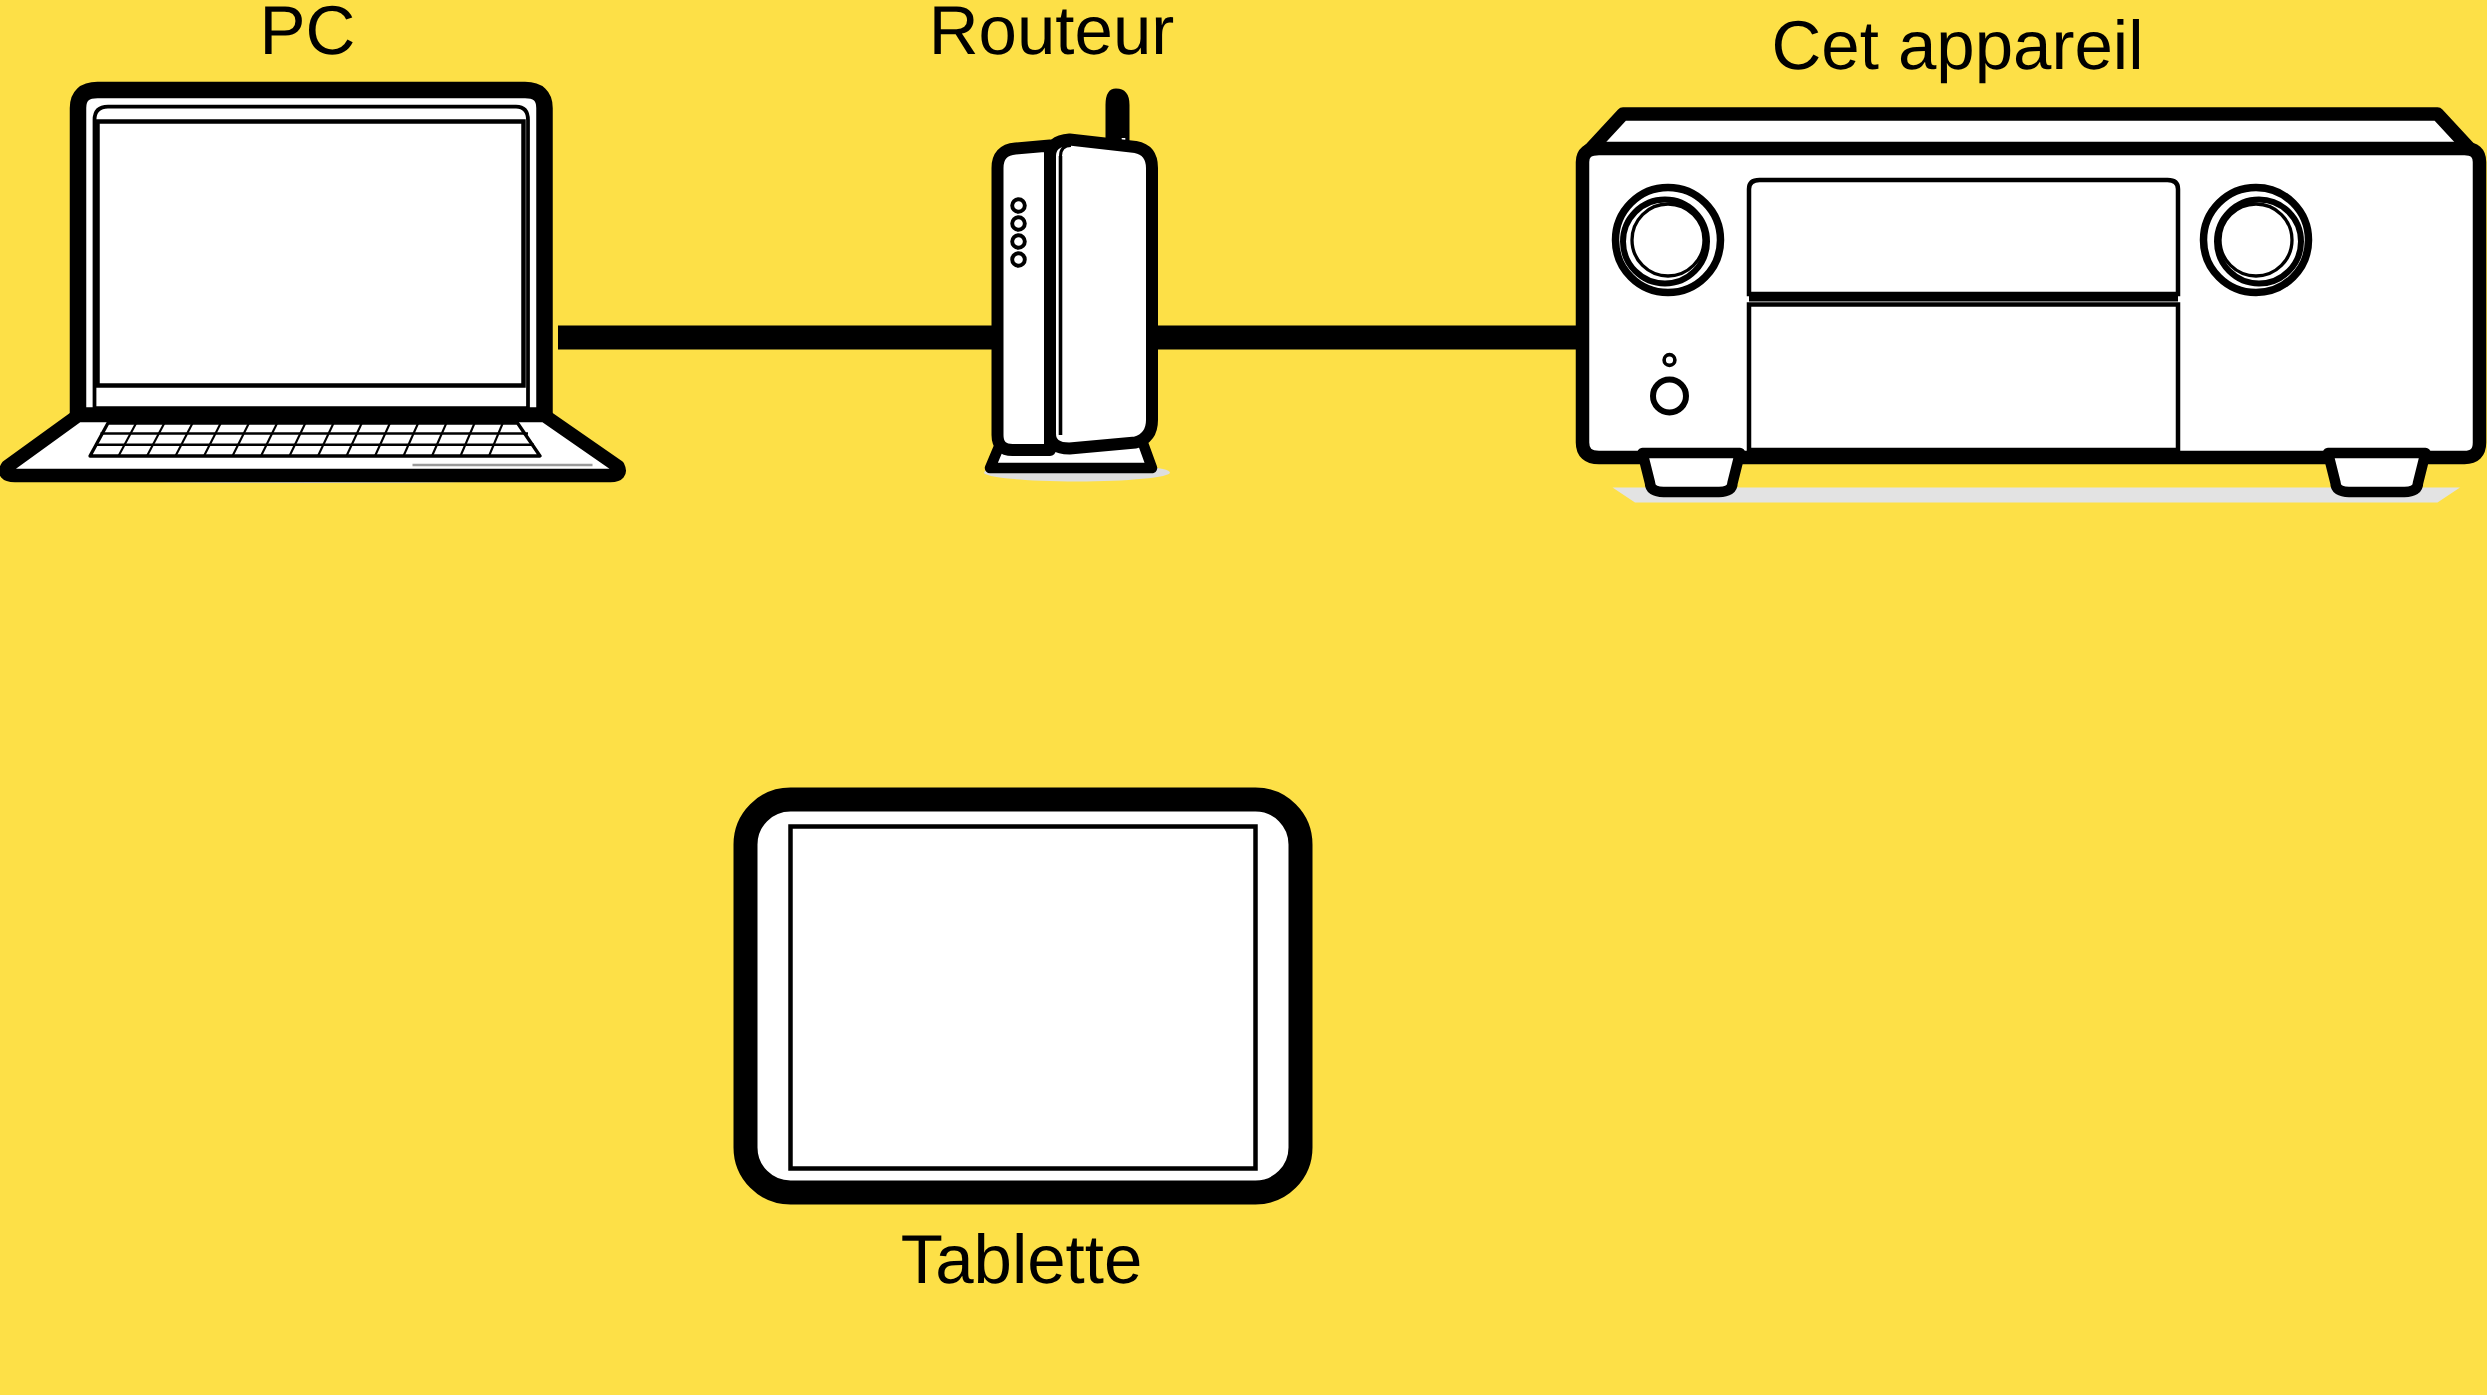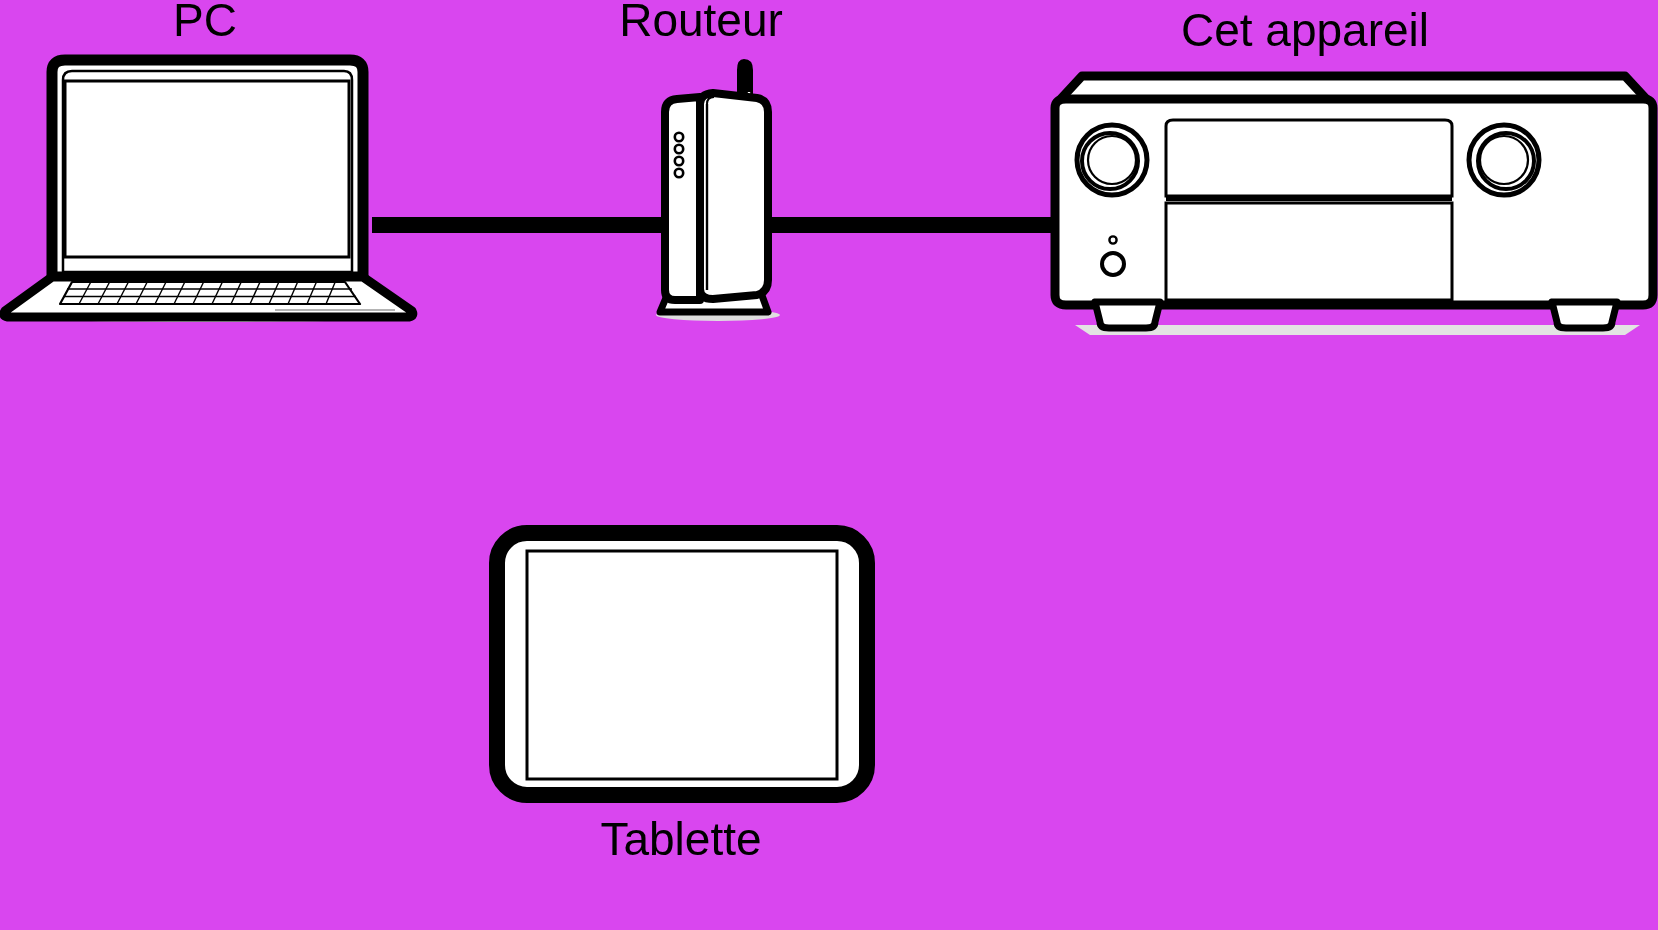--- a/index.html
+++ b/index.html
@@ -11,21 +11,21 @@
   body {
     width: 1658px;
     height: 930px;
     font-family: "Liberation Sans", sans-serif;
     overflow: hidden;
   }
   #diagram-root {
     position: relative;
     width: 1658px;
     height: 930px;
-    background: #d946ef;
+    background: #fde047;
   }
   svg.scene {
     position: absolute;
     top: 0;
     left: 0;
     width: 1658px;
     height: 930px;
     display: block;
   }
   .lbl {

